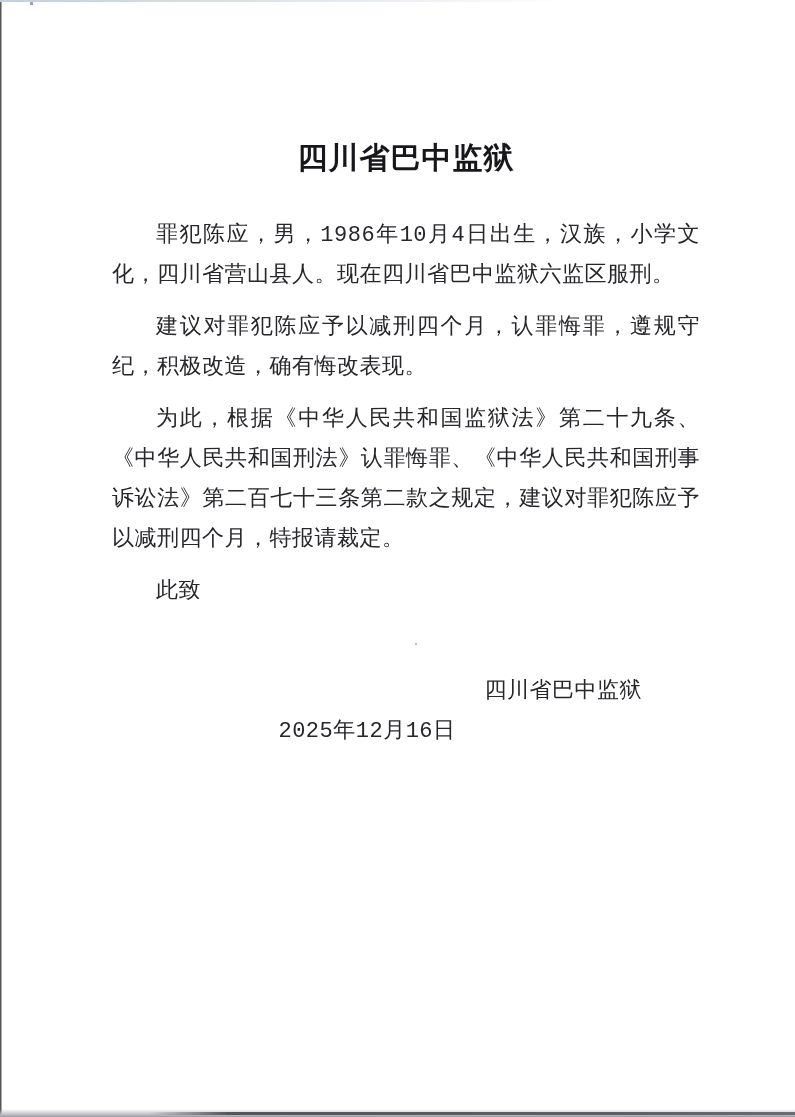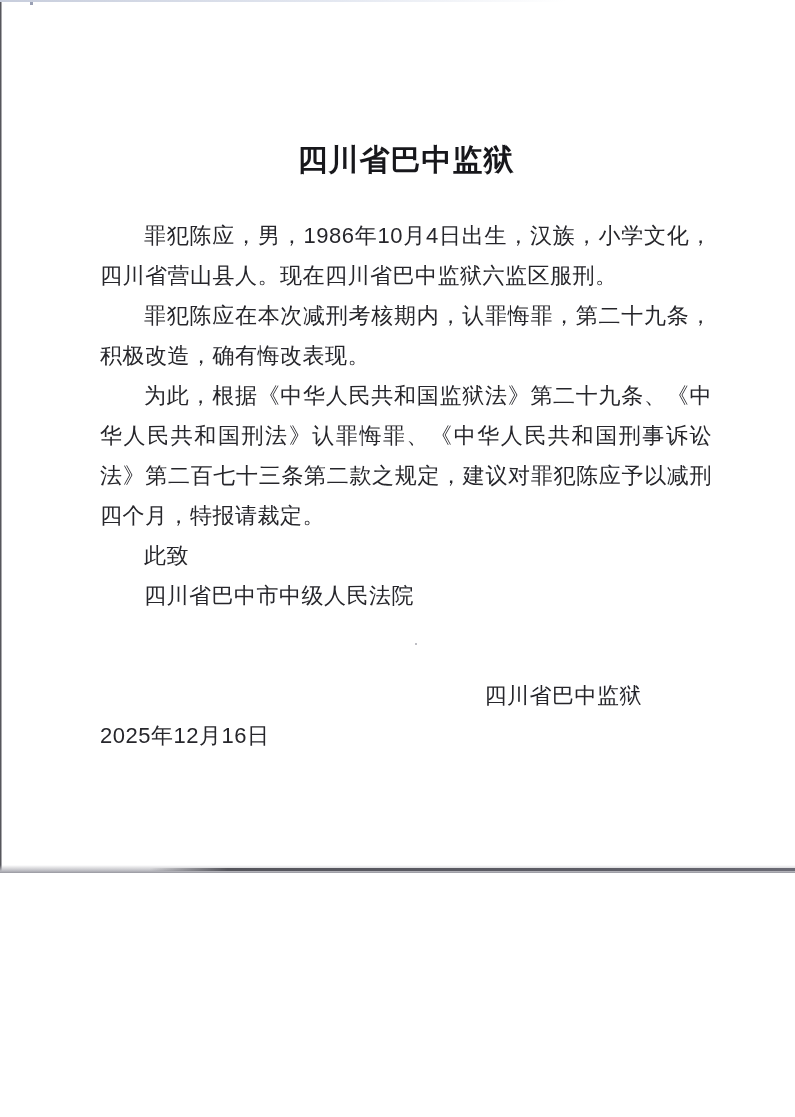--- a/index.html
+++ b/index.html
@@ -3,24 +3,24 @@
 <meta charset="utf-8">
 <style>
   html, body {
     margin: 0;
     padding: 0;
     background: #ffffff;
   }
   .page {
     position: relative;
     width: 795px;
-    height: 873px;
+    height: 1117px;
     background: #ffffff;
     overflow: hidden;
-    font-family: Liberation Sans, sans-serif;
+    font-family: Liberation Mono, monospace;
   }
 
   
   .left-edge-line {
     position: absolute;
     left: 0; top: 0;
     width: 2px; height: 100%;
     background: linear-gradient(to right, #2e2e34, rgba(120,120,130,0.35));
   }
   .top-edge-line {
@@ -68,21 +68,21 @@
     text-align: center;
     font-size: 30px;
     font-weight: 700;
     line-height: 40px;
     letter-spacing: 1px;
     color: #17171b;
     margin: 0 0 36px 0;
   }
   .title div { min-height: 40px; }
   .body-text p {
-    margin: 0;
+    margin: 12px;
     font-size: 22px;
     line-height: 40px;
     text-align: justify;
     text-justify: inter-ideograph;
     text-indent: 2em;
     letter-spacing: 0.5px;
   }
   .closing {
     margin: 0;
     font-size: 22px;
@@ -100,21 +100,21 @@
     margin-top: 60px;
     font-size: 22px;
     line-height: 40px;
   }
   .signature-org {
     text-align: right;
     padding-right: 70px;
     letter-spacing: 0.5px;
   }
   .signature-date {
-    text-align: left;
+    text-align: center;
     padding-right: 78px;
     letter-spacing: 0.5px;
   }
 </style>
 </head>
 <body>
 
 <div class="page">
 
   <div class="left-edge-line"></div>
@@ -125,24 +125,23 @@
   <div class="speck-mid"></div>
 
   <div class="doc">
 
     <h1 class="title">
       <div>四川省巴中监狱</div>
     </h1>
 
     <div class="body-text">
       <p>罪犯陈应，男，1986年10月4日出生，汉族，小学文化，四川省营山县人。现在四川省巴中监狱六监区服刑。</p>
-      <p>罪犯陈应在本次减刑考核期内，认罪悔罪，第二十九条，积极改造，确有悔改表现。</p>
+      <p>建议对罪犯陈应予以减刑四个月，认罪悔罪，遵规守纪，积极改造，确有悔改表现。</p>
       <p>为此，根据《中华人民共和国监狱法》第二十九条、《中华人民共和国刑法》认罪悔罪、《中华人民共和国刑事诉讼法》第二百七十三条第二款之规定，建议对罪犯陈应予以减刑四个月，特报请裁定。</p>
       <p class="closing">此致</p>
-      <p class="recipient">四川省巴中市中级人民法院</p>
     </div>
 
     <div class="signature-block">
       <div class="signature-org">四川省巴中监狱</div>
       <div class="signature-date">2025年12月16日</div>
     </div>
 
   </div>
 </div>
 

